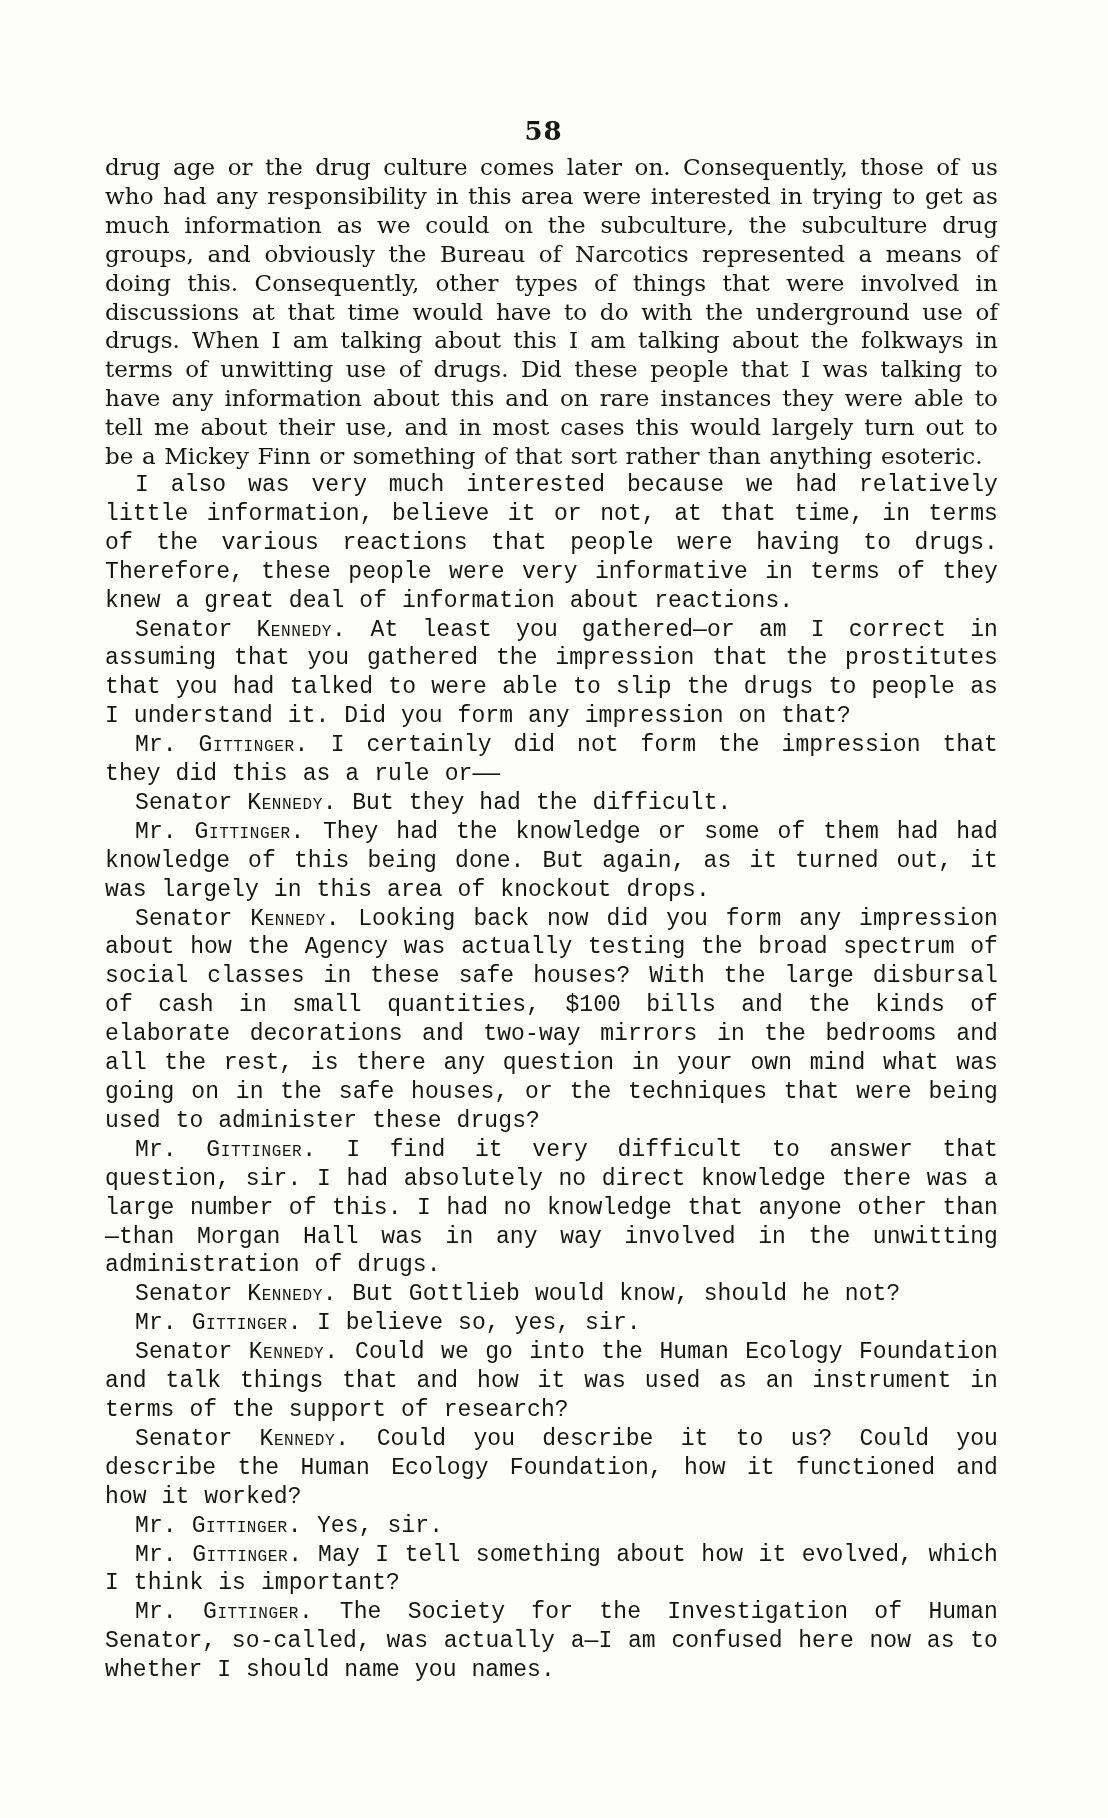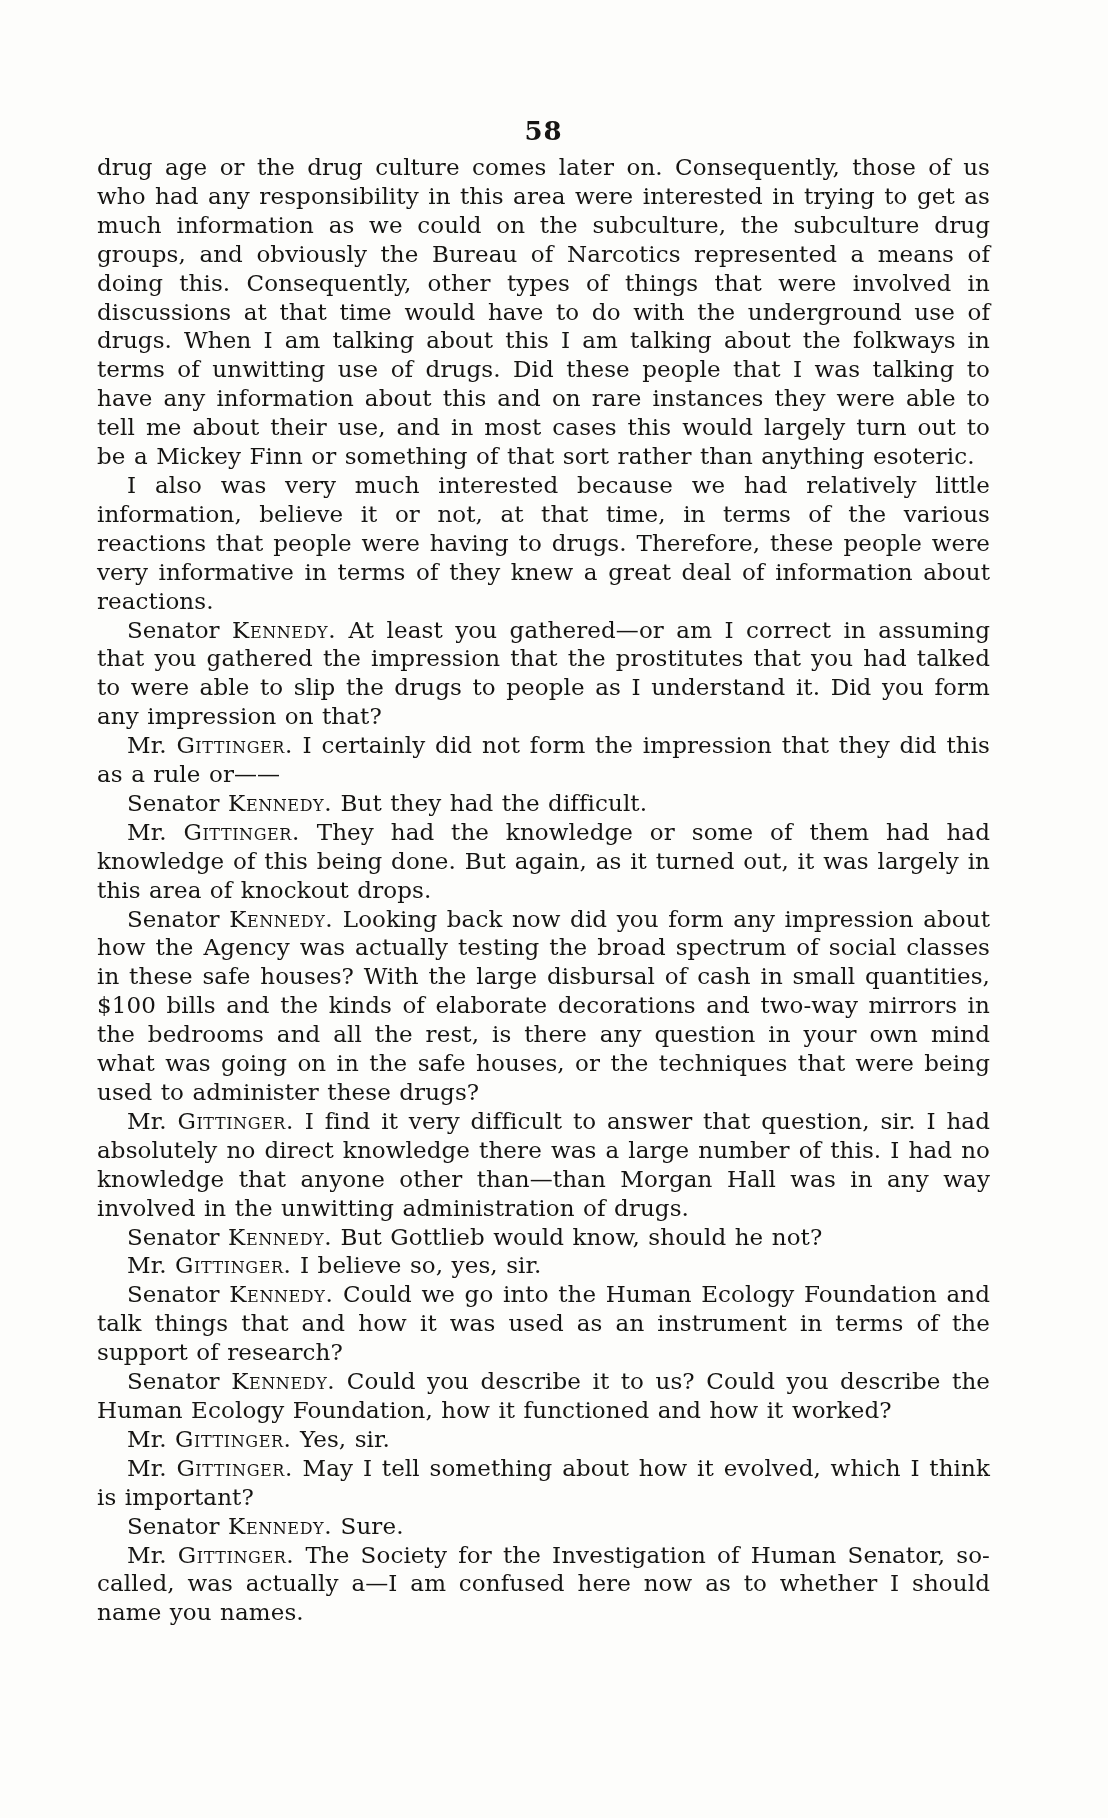--- a/index.html
+++ b/index.html
@@ -24,33 +24,34 @@
     width: 893px;
     text-align: center;
     font-size: 26px;
     font-weight: bold;
     letter-spacing: 1px;
     margin-top: 36px;
   }
   .content {
     position: absolute;
     top: 153px;
-    left: 97px;
+    left: 105px;
     width: 893px;
   }
   .para {
     margin: 0;
     text-align: justify;
     font-size: 23px;
     line-height: 28.9px;
     letter-spacing: 0.1px;
     word-spacing: 1px;
   }
   .para.indent {
     text-indent: 30px;
+    font-family: Liberation Mono, monospace;
   }
   .speaker-smallcaps {
     font-variant: small-caps;
     letter-spacing: 0.6px;
   }
 </style>
 </head>
 <body>
 
 <div class="sheet">
@@ -63,16 +64,15 @@
       <p class="para indent"><span><span>Senator</span> <span class="speaker-smallcaps">Kennedy.</span></span> <span>But they had the difficult.</span></p>
       <p class="para indent"><span><span>Mr.</span> <span class="speaker-smallcaps">Gittinger.</span></span> <span>They had the knowledge or some of them had had knowledge of this being done. But again, as it turned out, it was largely in this area of knockout drops.</span></p>
       <p class="para indent"><span><span>Senator</span> <span class="speaker-smallcaps">Kennedy.</span></span> <span>Looking back now did you form any impression about how the Agency was actually testing the broad spectrum of social classes in these safe houses? With the large disbursal of cash in small quantities, $100 bills and the kinds of elaborate decorations and two-way mirrors in the bedrooms and all the rest, is there any question in your own mind what was going on in the safe houses, or the techniques that were being used to administer these drugs?</span></p>
       <p class="para indent"><span><span>Mr.</span> <span class="speaker-smallcaps">Gittinger.</span></span> <span>I find it very difficult to answer that question, sir. I had absolutely no direct knowledge there was a large number of this. I had no knowledge that anyone other than—than Morgan Hall was in any way involved in the unwitting administration of drugs.</span></p>
       <p class="para indent"><span><span>Senator</span> <span class="speaker-smallcaps">Kennedy.</span></span> <span>But Gottlieb would know, should he not?</span></p>
       <p class="para indent"><span><span>Mr.</span> <span class="speaker-smallcaps">Gittinger.</span></span> <span>I believe so, yes, sir.</span></p>
       <p class="para indent"><span><span>Senator</span> <span class="speaker-smallcaps">Kennedy.</span></span> <span>Could we go into the Human Ecology Foundation and talk things that and how it was used as an instrument in terms of the support of research?</span></p>
       <p class="para indent"><span><span>Senator</span> <span class="speaker-smallcaps">Kennedy.</span></span> <span>Could you describe it to us? Could you describe the Human Ecology Foundation, how it functioned and how it worked?</span></p>
       <p class="para indent"><span><span>Mr.</span> <span class="speaker-smallcaps">Gittinger.</span></span> <span>Yes, sir.</span></p>
       <p class="para indent"><span><span>Mr.</span> <span class="speaker-smallcaps">Gittinger.</span></span> <span>May I tell something about how it evolved, which I think is important?</span></p>
-      <p class="para indent"><span><span>Senator</span> <span class="speaker-smallcaps">Kennedy.</span></span> <span>Sure.</span></p>
       <p class="para indent"><span><span>Mr.</span> <span class="speaker-smallcaps">Gittinger.</span></span> <span>The Society for the Investigation of Human Senator, so-called, was actually a—I am confused here now as to whether I should name you names.</span></p>
     </div>
 </div>
 
 </body></html>

